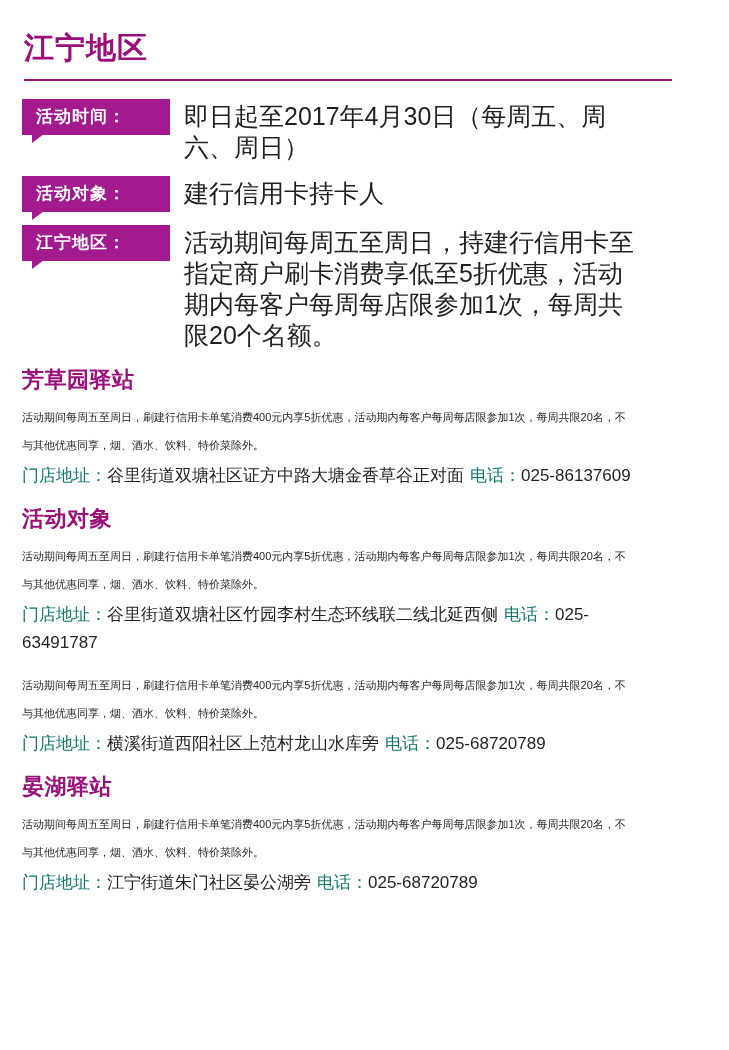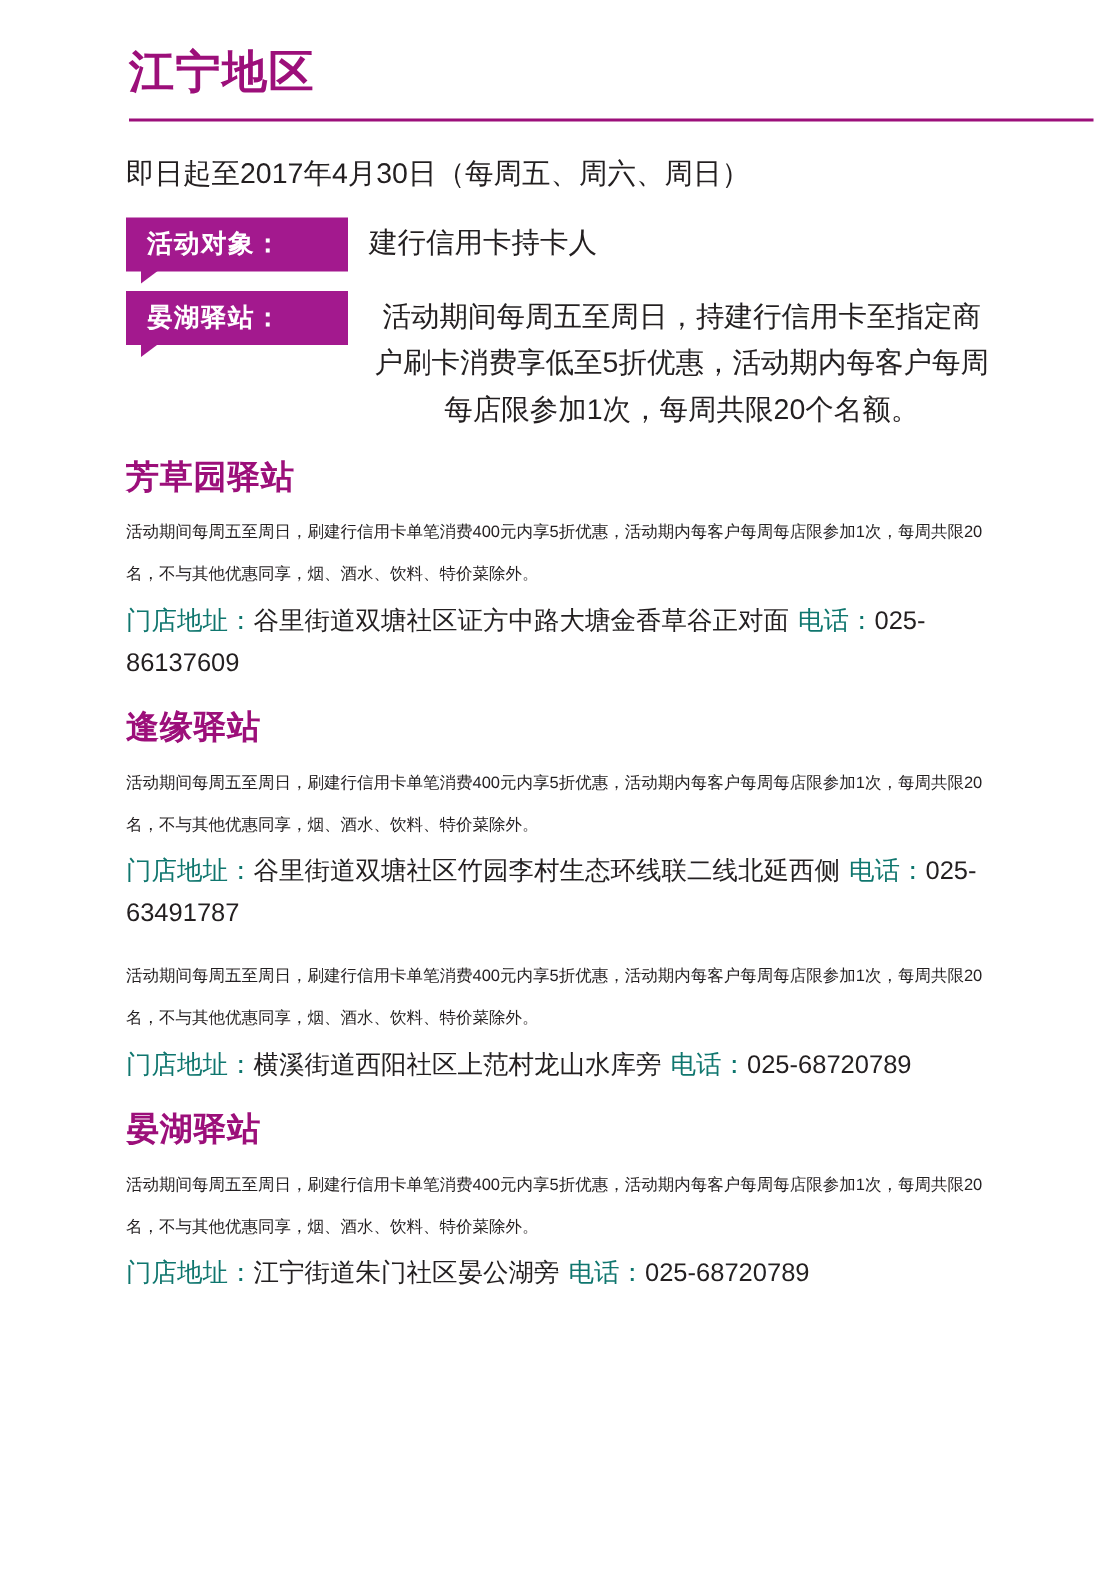--- a/index.html
+++ b/index.html
@@ -12,22 +12,21 @@
     background: #ffffff;
     font-family: "Liberation Sans", sans-serif;
     color: #222;
     overflow: hidden;
   }
   .page {
     position: relative;
     width: 669px;
     height: 1050px;
     box-sizing: border-box;
-    padding: 22px 34px 0 56px;
-    margin-left: 28px;
+    padding: 22px 34px 0 22px;
   }
   .title {
     font-size: 30px;
     font-weight: bold;
     color: #9c0f7a;
     letter-spacing: 1px;
     margin: 6px 0 0 2px;
   }
   .title-rule {
     margin-top: 10px;
@@ -62,26 +61,25 @@
     content: "";
     position: absolute;
     left: 10px;
     bottom: -8px;
     width: 0;
     height: 0;
     border-left: 12px solid #a3198e;
     border-bottom: 9px solid transparent;
   }
   .info-text {
-    font-size: 19px;
+    font-size: 25px;
     line-height: 31px;
     color: #231f20;
     padding-top: 2px;
     max-width: 480px;
-    text-align: center;
   }
   .info-text.multiline {
     text-indent: 0;
   }
   
   .store {
     margin-top: 14px;
   }
   .store-name {
     font-size: 22px;
@@ -114,45 +112,46 @@
 <body>
 
 <div class="page">
 
   <div class="title">江宁地区</div>
   <div class="title-rule"></div>
 
   <div class="info">
 
     <div class="info-row">
+      <div class="tag">活动时间：</div>
       <div class="info-text">即日起至2017年4月30日（每周五、周六、周日）</div>
     </div>
 
     <div class="info-row">
       <div class="tag">活动对象：</div>
       <div class="info-text">建行信用卡持卡人</div>
     </div>
 
     <div class="info-row">
-      <div class="tag">晏湖驿站：</div>
+      <div class="tag">江宁地区：</div>
       <div class="info-text multiline">活动期间每周五至周日，持建行信用卡至指定商户刷卡消费享低至5折优惠，活动期内每客户每周每店限参加1次，每周共限20个名额。</div>
     </div>
 
   </div>
 
   <div class="store">
     <div class="store-name">芳草园驿站</div>
     <div class="store-desc">活动期间每周五至周日，刷建行信用卡单笔消费400元内享5折优惠，活动期内每客户每周每店限参加1次，每周共限20名，不与其他优惠同享，烟、酒水、饮料、特价菜除外。</div>
     <div class="store-addr">
       <span class="label-pink">门店地址：</span><span>谷里街道双塘社区证方中路大塘金香草谷正对面</span><span class="sep"></span><span class="label-pink">电话：</span><span>025-86137609</span>
     </div>
   </div>
 
   <div class="store">
-    <div class="store-name">逢缘驿站</div>
+    <div class="store-name">活动对象</div>
     <div class="store-desc">活动期间每周五至周日，刷建行信用卡单笔消费400元内享5折优惠，活动期内每客户每周每店限参加1次，每周共限20名，不与其他优惠同享，烟、酒水、饮料、特价菜除外。</div>
     <div class="store-addr">
       <span class="label-pink">门店地址：</span><span>谷里街道双塘社区竹园李村生态环线联二线北延西侧</span><span class="sep"></span><span class="label-pink">电话：</span><span>025-63491787</span>
     </div>
   </div>
 
   <div class="store">
     <div class="store-desc">活动期间每周五至周日，刷建行信用卡单笔消费400元内享5折优惠，活动期内每客户每周每店限参加1次，每周共限20名，不与其他优惠同享，烟、酒水、饮料、特价菜除外。</div>
     <div class="store-addr">
       <span class="label-pink">门店地址：</span><span>横溪街道西阳社区上范村龙山水库旁</span><span class="sep"></span><span class="label-pink">电话：</span><span>025-68720789</span>

